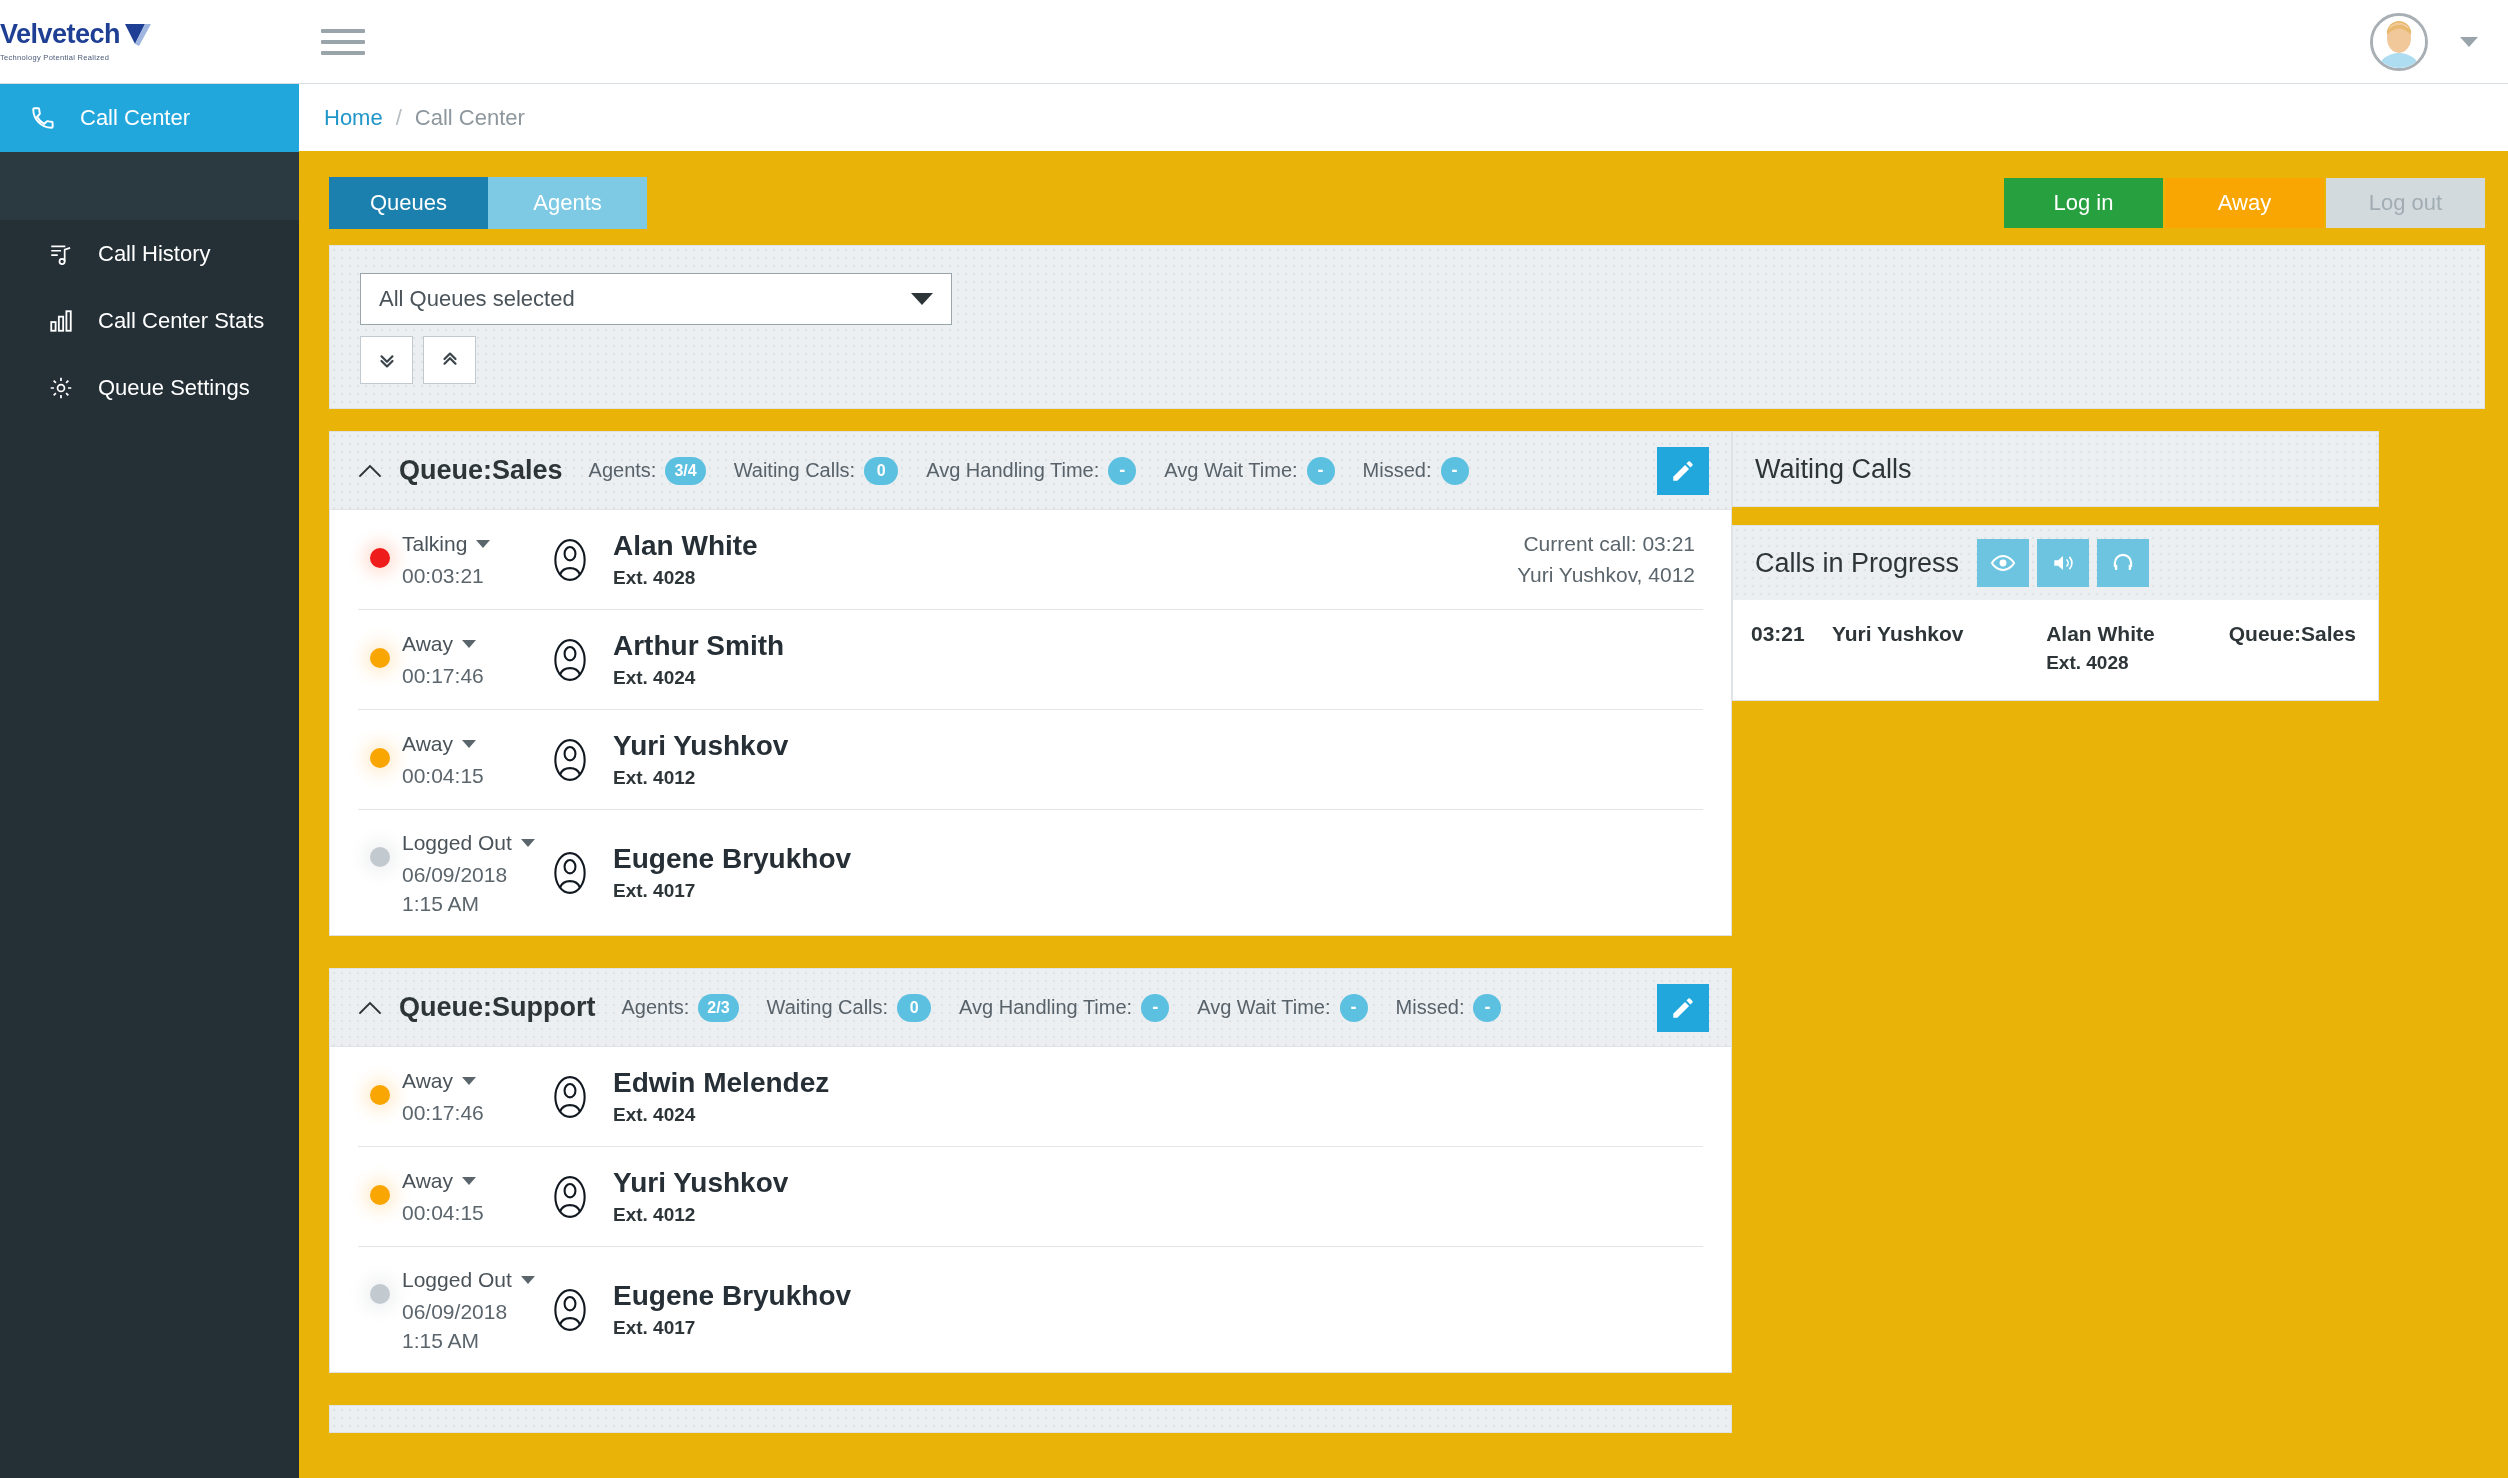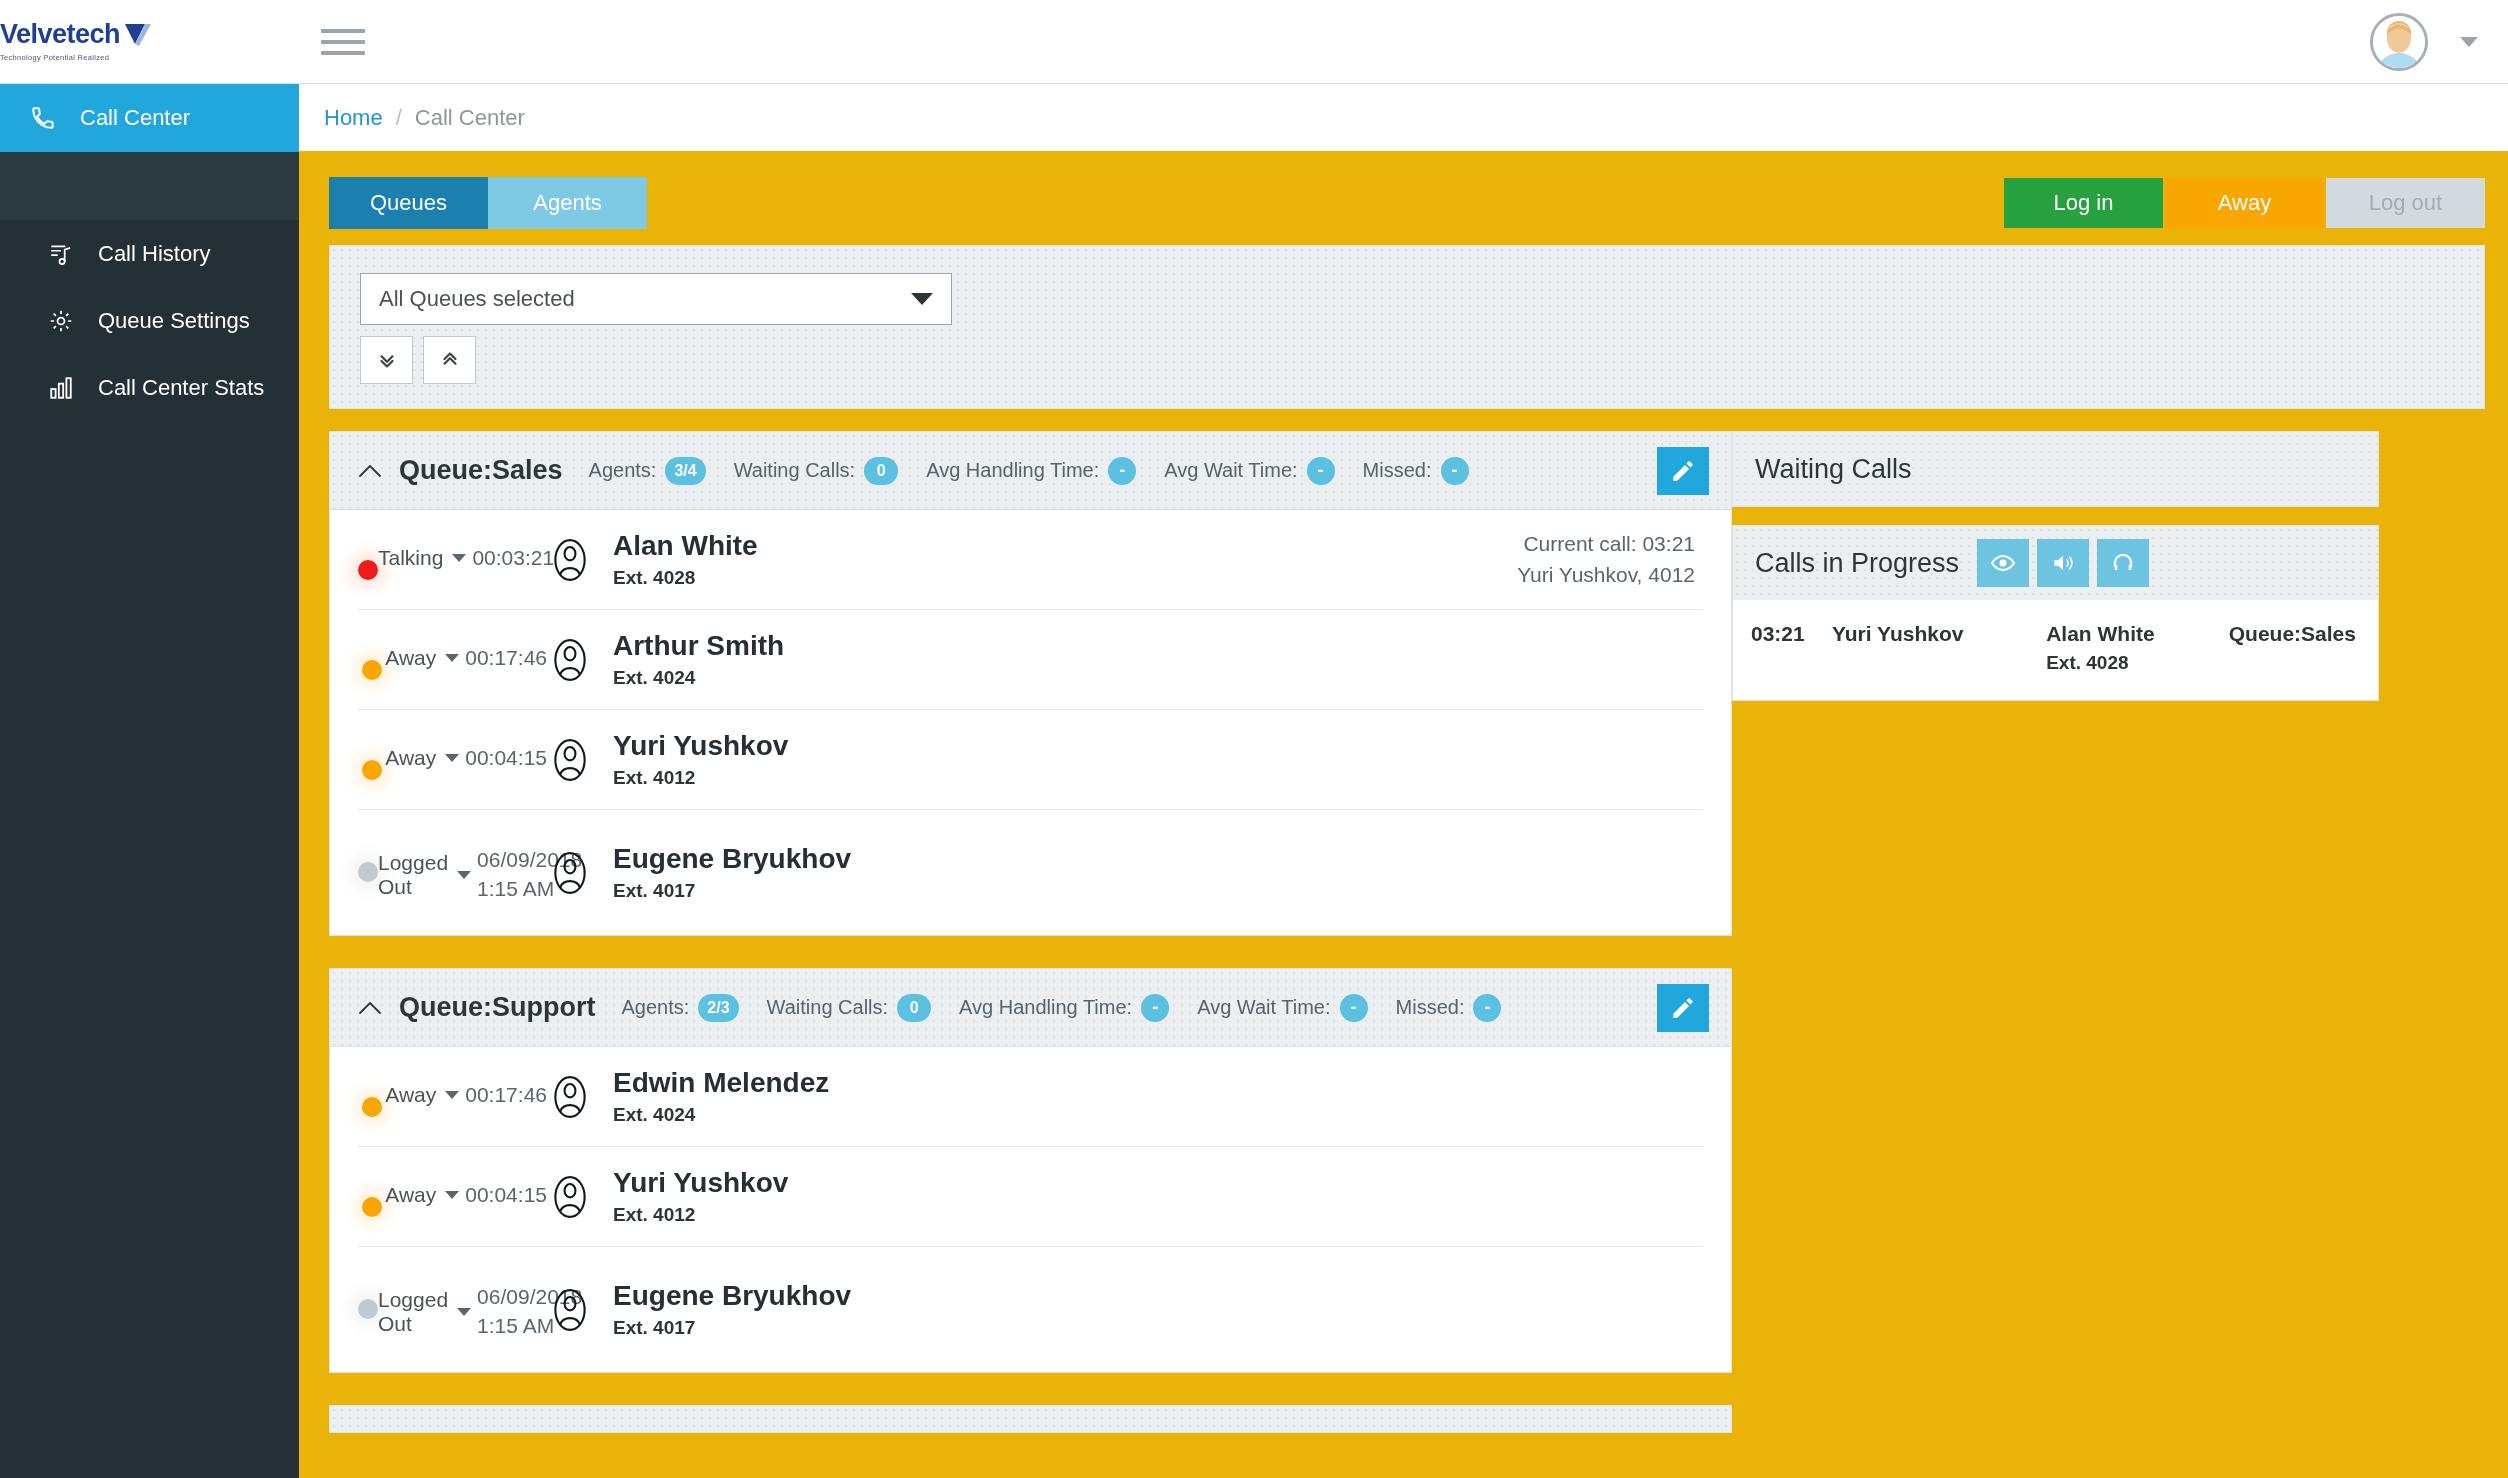--- a/index.html
+++ b/index.html
@@ -158,21 +158,21 @@
     display: flex; align-items: center; min-height: 100px;
     border-bottom: 1px solid #e2e6e8; position: relative;
   }
   .arow:last-child { border-bottom: none; }
   .astatus { width: 189px; display: flex; align-items: flex-start; padding-top: 4px; }
   .dotwrap { width: 44px; display: flex; justify-content: center; padding-top: 16px; }
   .dot { width: 20px; height: 20px; border-radius: 50%; }
   .dot.talking { background: #ef1c1c; box-shadow: 0 0 14px 8px rgba(255,140,100,0.22); }
   .dot.away    { background: #f9a602; box-shadow: 0 0 14px 8px rgba(255,190,90,0.22); }
   .dot.out     { background: #c3cacf; box-shadow: 0 0 14px 8px rgba(200,205,210,0.22); }
-  .stxt { display: flex; flex-direction: row; gap: 6px; }
+  .stxt { display: flex; flex-direction: column; gap: 6px; }
   .stxt-top { display: flex; align-items: center; gap: 9px; cursor: pointer; }
   .sname { font-size: 21px; color: #4a5359; }
   .mini-caret {
     width: 0; height: 0; border-left: 7px solid transparent;
     border-right: 7px solid transparent; border-top: 8px solid #5b656c;
   }
   .stime { font-size: 21px; color: #5b656c; line-height: 1.35; }
   .aperson { display: flex; align-items: center; gap: 20px; }
   .ava-ico { width: 46px; height: 46px; }
   .pinfo { display: flex; flex-direction: column; gap: 5px; }
@@ -264,37 +264,37 @@
         <path d="M3 5h13M3 9h9M3 13h6"></path>
         <circle cx="13" cy="19" r="2.4"></circle>
         <path d="M15.4 19V8l5 -1.6"></path>
       </svg>
     </span>
     <span class="side-label">Call History</span>
   </div>
 
   <div class="side-item">
     <span class="side-ico">
-      <svg width="26" height="26" viewBox="0 0 24 24" fill="none" stroke="#ffffff" stroke-width="1.6">
-        <circle cx="12" cy="12" r="3.2"></circle>
-        <path d="M12 2.5v3M12 18.5v3M2.5 12h3M18.5 12h3M5.2 5.2l2.1 2.1M16.7 16.7l2.1 2.1M18.8 5.2l-2.1 2.1M7.3 16.7l-2.1 2.1"></path>
-      </svg>
-    </span>
-    <span class="side-label">Queue Settings</span>
-  </div>
-
-  <div class="side-item">
-    <span class="side-ico">
       <svg width="26" height="26" viewBox="0 0 24 24" fill="none" stroke="#ffffff" stroke-width="1.7">
         <rect x="3" y="13" width="4" height="8"></rect>
         <rect x="10" y="8" width="4" height="13"></rect>
         <rect x="17" y="3" width="4" height="18"></rect>
       </svg>
     </span>
     <span class="side-label">Call Center Stats</span>
+  </div>
+
+  <div class="side-item">
+    <span class="side-ico">
+      <svg width="26" height="26" viewBox="0 0 24 24" fill="none" stroke="#ffffff" stroke-width="1.6">
+        <circle cx="12" cy="12" r="3.2"></circle>
+        <path d="M12 2.5v3M12 18.5v3M2.5 12h3M18.5 12h3M5.2 5.2l2.1 2.1M16.7 16.7l2.1 2.1M18.8 5.2l-2.1 2.1M7.3 16.7l-2.1 2.1"></path>
+      </svg>
+    </span>
+    <span class="side-label">Queue Settings</span>
   </div>
 </div>
 
 <div class="crumbbar">
   <span class="crumb-link">Home</span>
   <span class="crumb-sep">/</span>
   <span class="crumb-cur">Call Center</span>
 </div>
 
 <div class="page">

